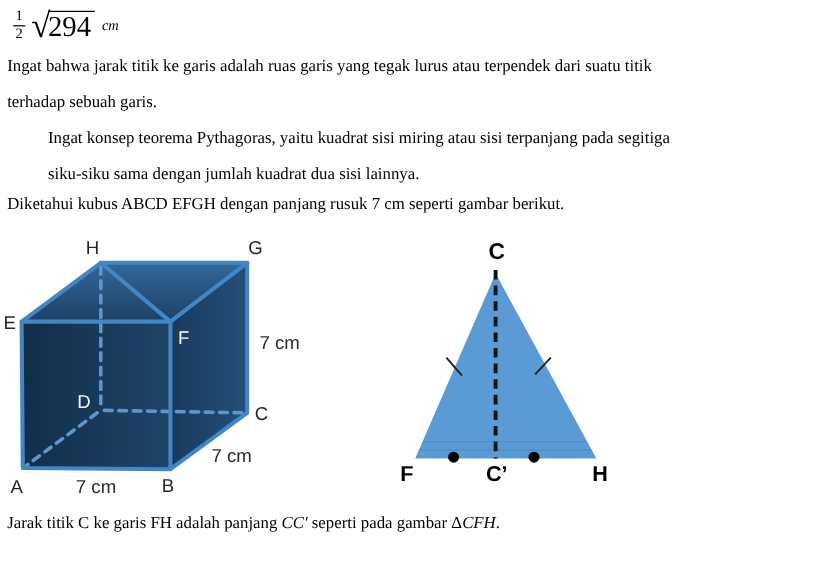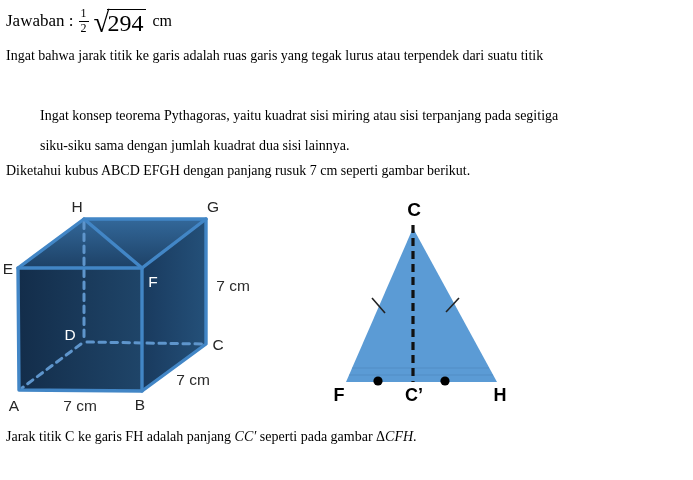--- a/index.html
+++ b/index.html
@@ -14,55 +14,55 @@
   .answer{left:6px;top:4px;display:flex;align-items:center;height:34px;}
   .answer .lbl{font-size:17px;}
   .frac{display:inline-flex;flex-direction:column;align-items:center;
         font-size:12px;line-height:1.15;margin:0 5px 0 5px;}
   .frac-num{border-bottom:1.2px solid #000;padding:0 2px;}
   .frac-den{padding:0 2px;}
   .sqrt{display:inline-flex;align-items:flex-start;}
   .sqrt-sign{font-size:29px;line-height:25px;transform:translateY(1px);}
   .radicand{font-size:24px;line-height:22px;border-top:1.7px solid #000;
             padding:2px 3px 0 0;margin-left:-2px;}
-  .unit{font-size:16px;margin-left:6px;}
+  .unit{font-size:12px;margin-left:6px;font-style:italic;}
 
   .p1{left:6px;top:41px;}
   .p2{left:6px;top:101px;margin-left:34px;}
   .p3{left:6px;top:156px;}
   .closing{left:6px;top:422px;}
   .closing i{font-style:italic;}
 
   .cube-svg{left:0;top:190px;}
   .tri-svg{left:330px;top:192px;}
 
   svg text{font-family:"Liberation Sans",sans-serif;}
   .vlabel{font-size:15.5px;}
   .mlabel{font-size:15.5px;}
   .tlabel{font-size:18px;font-weight:bold;}
   .tlabel-apex{font-size:19px;font-weight:bold;}
 </style>
 </head>
 <body>
 
 <div class="abs answer">
-  <span class="lbl">Jawaban :</span>
   <span class="frac">
     <span class="frac-num">1</span>
     <span class="frac-den">2</span>
   </span>
   <span class="sqrt">
     <span class="sqrt-sign">√</span>
     <span class="radicand">294</span>
   </span>
   <span class="unit">cm</span>
 </div>
 
 <div class="abs para p1">
   <div>Ingat bahwa jarak titik ke garis adalah ruas garis yang tegak lurus atau terpendek dari suatu titik</div>
+  <div>terhadap sebuah garis.</div>
 </div>
 
 <div class="abs para p2">
   <div>Ingat konsep teorema Pythagoras, yaitu kuadrat sisi miring atau sisi terpanjang pada segitiga</div>
   <div>siku-siku sama dengan jumlah kuadrat dua sisi lainnya.</div>
 </div>
 
 <div class="abs para p3">
   <div>Diketahui kubus ABCD EFGH dengan panjang rusuk 7 cm seperti gambar berikut.</div>
 </div>

